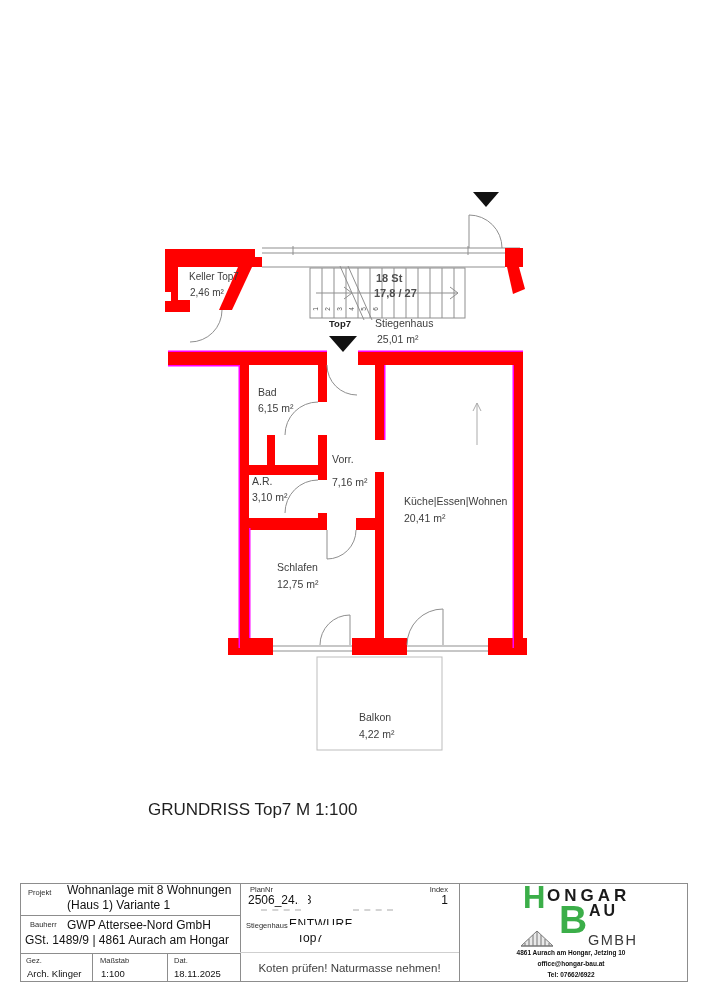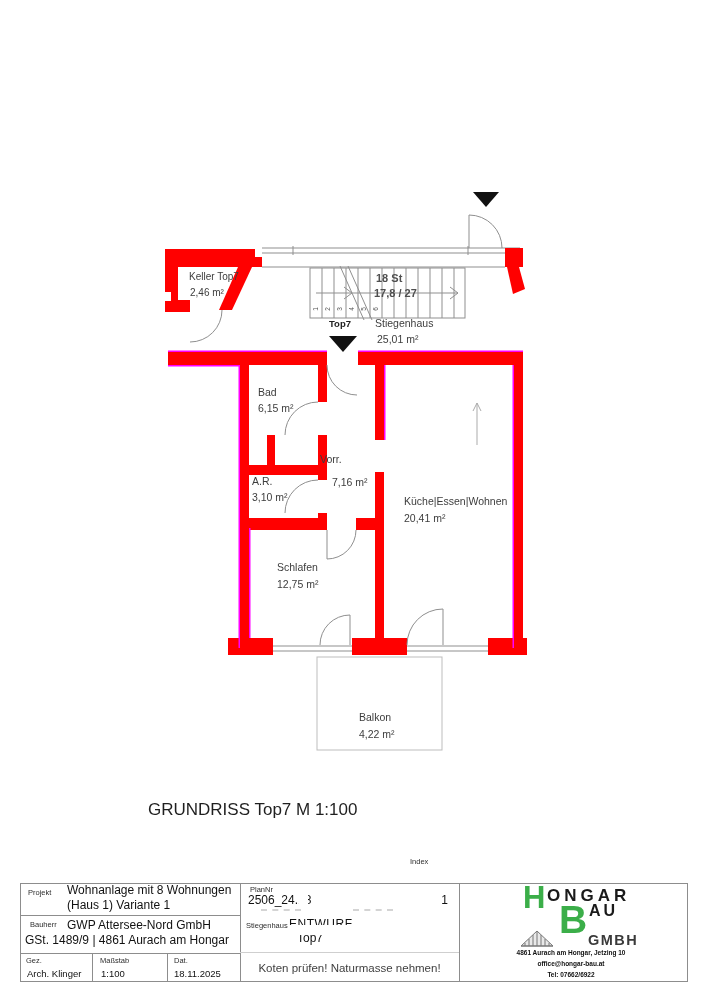--- a/index.html
+++ b/index.html
@@ -20,21 +20,21 @@
   .tb-line-faint{position:absolute;background:#cfcfcf;}
   .tb-label{position:absolute;font-size:7.5px;color:#2e2e2e;white-space:nowrap;line-height:1;}
   .tb-value{position:absolute;font-size:12px;color:#111;white-space:nowrap;line-height:1.25;}
   .tb-small{position:absolute;font-size:9.5px;color:#111;white-space:nowrap;line-height:1;}
   .tb-note{position:absolute;font-size:11.5px;color:#3f3f3f;text-align:center;line-height:1;}
   .dash-mark{position:absolute;border-top:2px dashed #d4d4d4;height:0;}
   .whiteout{position:absolute;background:#ffffff;}
   
   .logo-green{position:absolute;font-weight:700;color:var(--logo-green);line-height:1;}
   .logo-black{position:absolute;font-weight:700;color:#1a1a1a;line-height:1;}
-  .logo-gmbh{position:absolute;font-weight:700;color:#3a3a3a;line-height:1;}
+  .logo-gmbh{position:absolute;font-weight:400;color:#3a3a3a;line-height:1;}
   .logo-addr{position:absolute;left:505px;width:132px;text-align:center;font-size:6.5px;
              font-weight:700;color:#111;white-space:nowrap;line-height:1;}
 </style>
 </head>
 <body>
 
 <div id="page">
 
   <svg width="707" height="1000" viewBox="0 0 707 1000">
 
@@ -162,21 +162,21 @@
   <div class="top7" style="left:329px;top:319px">Top7</div>
   <div class="rlabel" style="left:375px;top:318px">Stiegenhaus</div>
   <div class="rlabel" style="left:377px;top:334px">25,01 m²</div>
 
   <div class="rlabel" style="left:258px;top:387px">Bad</div>
   <div class="rlabel" style="left:258px;top:403px">6,15 m²</div>
 
   <div class="rlabel" style="left:252px;top:476px">A.R.</div>
   <div class="rlabel" style="left:252px;top:492px">3,10 m²</div>
 
-  <div class="rlabel" style="left:320px;top:454px">Vorr.</div>
+  <div class="rlabel" style="left:332px;top:454px">Vorr.</div>
   <div class="rlabel" style="left:332px;top:477px">7,16 m²</div>
 
   <div class="rlabel" style="left:404px;top:496px">Küche|Essen|Wohnen</div>
   <div class="rlabel" style="left:404px;top:513px">20,41 m²</div>
 
   <div class="rlabel" style="left:277px;top:562px">Schlafen</div>
   <div class="rlabel" style="left:277px;top:579px">12,75 m²</div>
 
   <div class="rlabel" style="left:359px;top:712px">Balkon</div>
   <div class="rlabel" style="left:359px;top:729px">4,22 m²</div>
@@ -202,21 +202,21 @@
 
   <div class="tb-label" style="left:26px;top:957px">Gez.</div>
   <div class="tb-small" style="left:27px;top:969px">Arch. Klinger</div>
   <div class="tb-label" style="left:100px;top:957px">Maßstab</div>
   <div class="tb-small" style="left:101px;top:969px">1:100</div>
   <div class="tb-label" style="left:174px;top:957px">Dat.</div>
   <div class="tb-small" style="left:174px;top:969px">18.11.2025</div>
 
   <div class="tb-label" style="left:250px;top:886px">PlanNr</div>
   <div class="tb-value" style="left:248px;top:893px">2506_24.18</div>
-  <div class="tb-label" style="left:410px;top:858px;width:38px;text-align:left">Index</div>
+  <div class="tb-label" style="left:410px;top:886px;width:38px;text-align:right">Index</div>
   <div class="tb-value" style="left:410px;top:893px;width:38px;text-align:right">1</div>
 
   <div class="dash-mark" style="left:261px;top:909px;width:40px"></div>
   <div class="dash-mark" style="left:353px;top:909px;width:40px"></div>
 
   <div class="tb-label" style="left:246px;top:922px">Stiegenhaus</div>
   <div class="tb-value" style="left:289px;top:917px;letter-spacing:0.5px">ENTWURF</div>
   <div class="tb-value" style="left:297px;top:931px">Top7</div>
 
   <div class="whiteout" style="left:299px;top:891px;width:9px;height:13px"></div>

